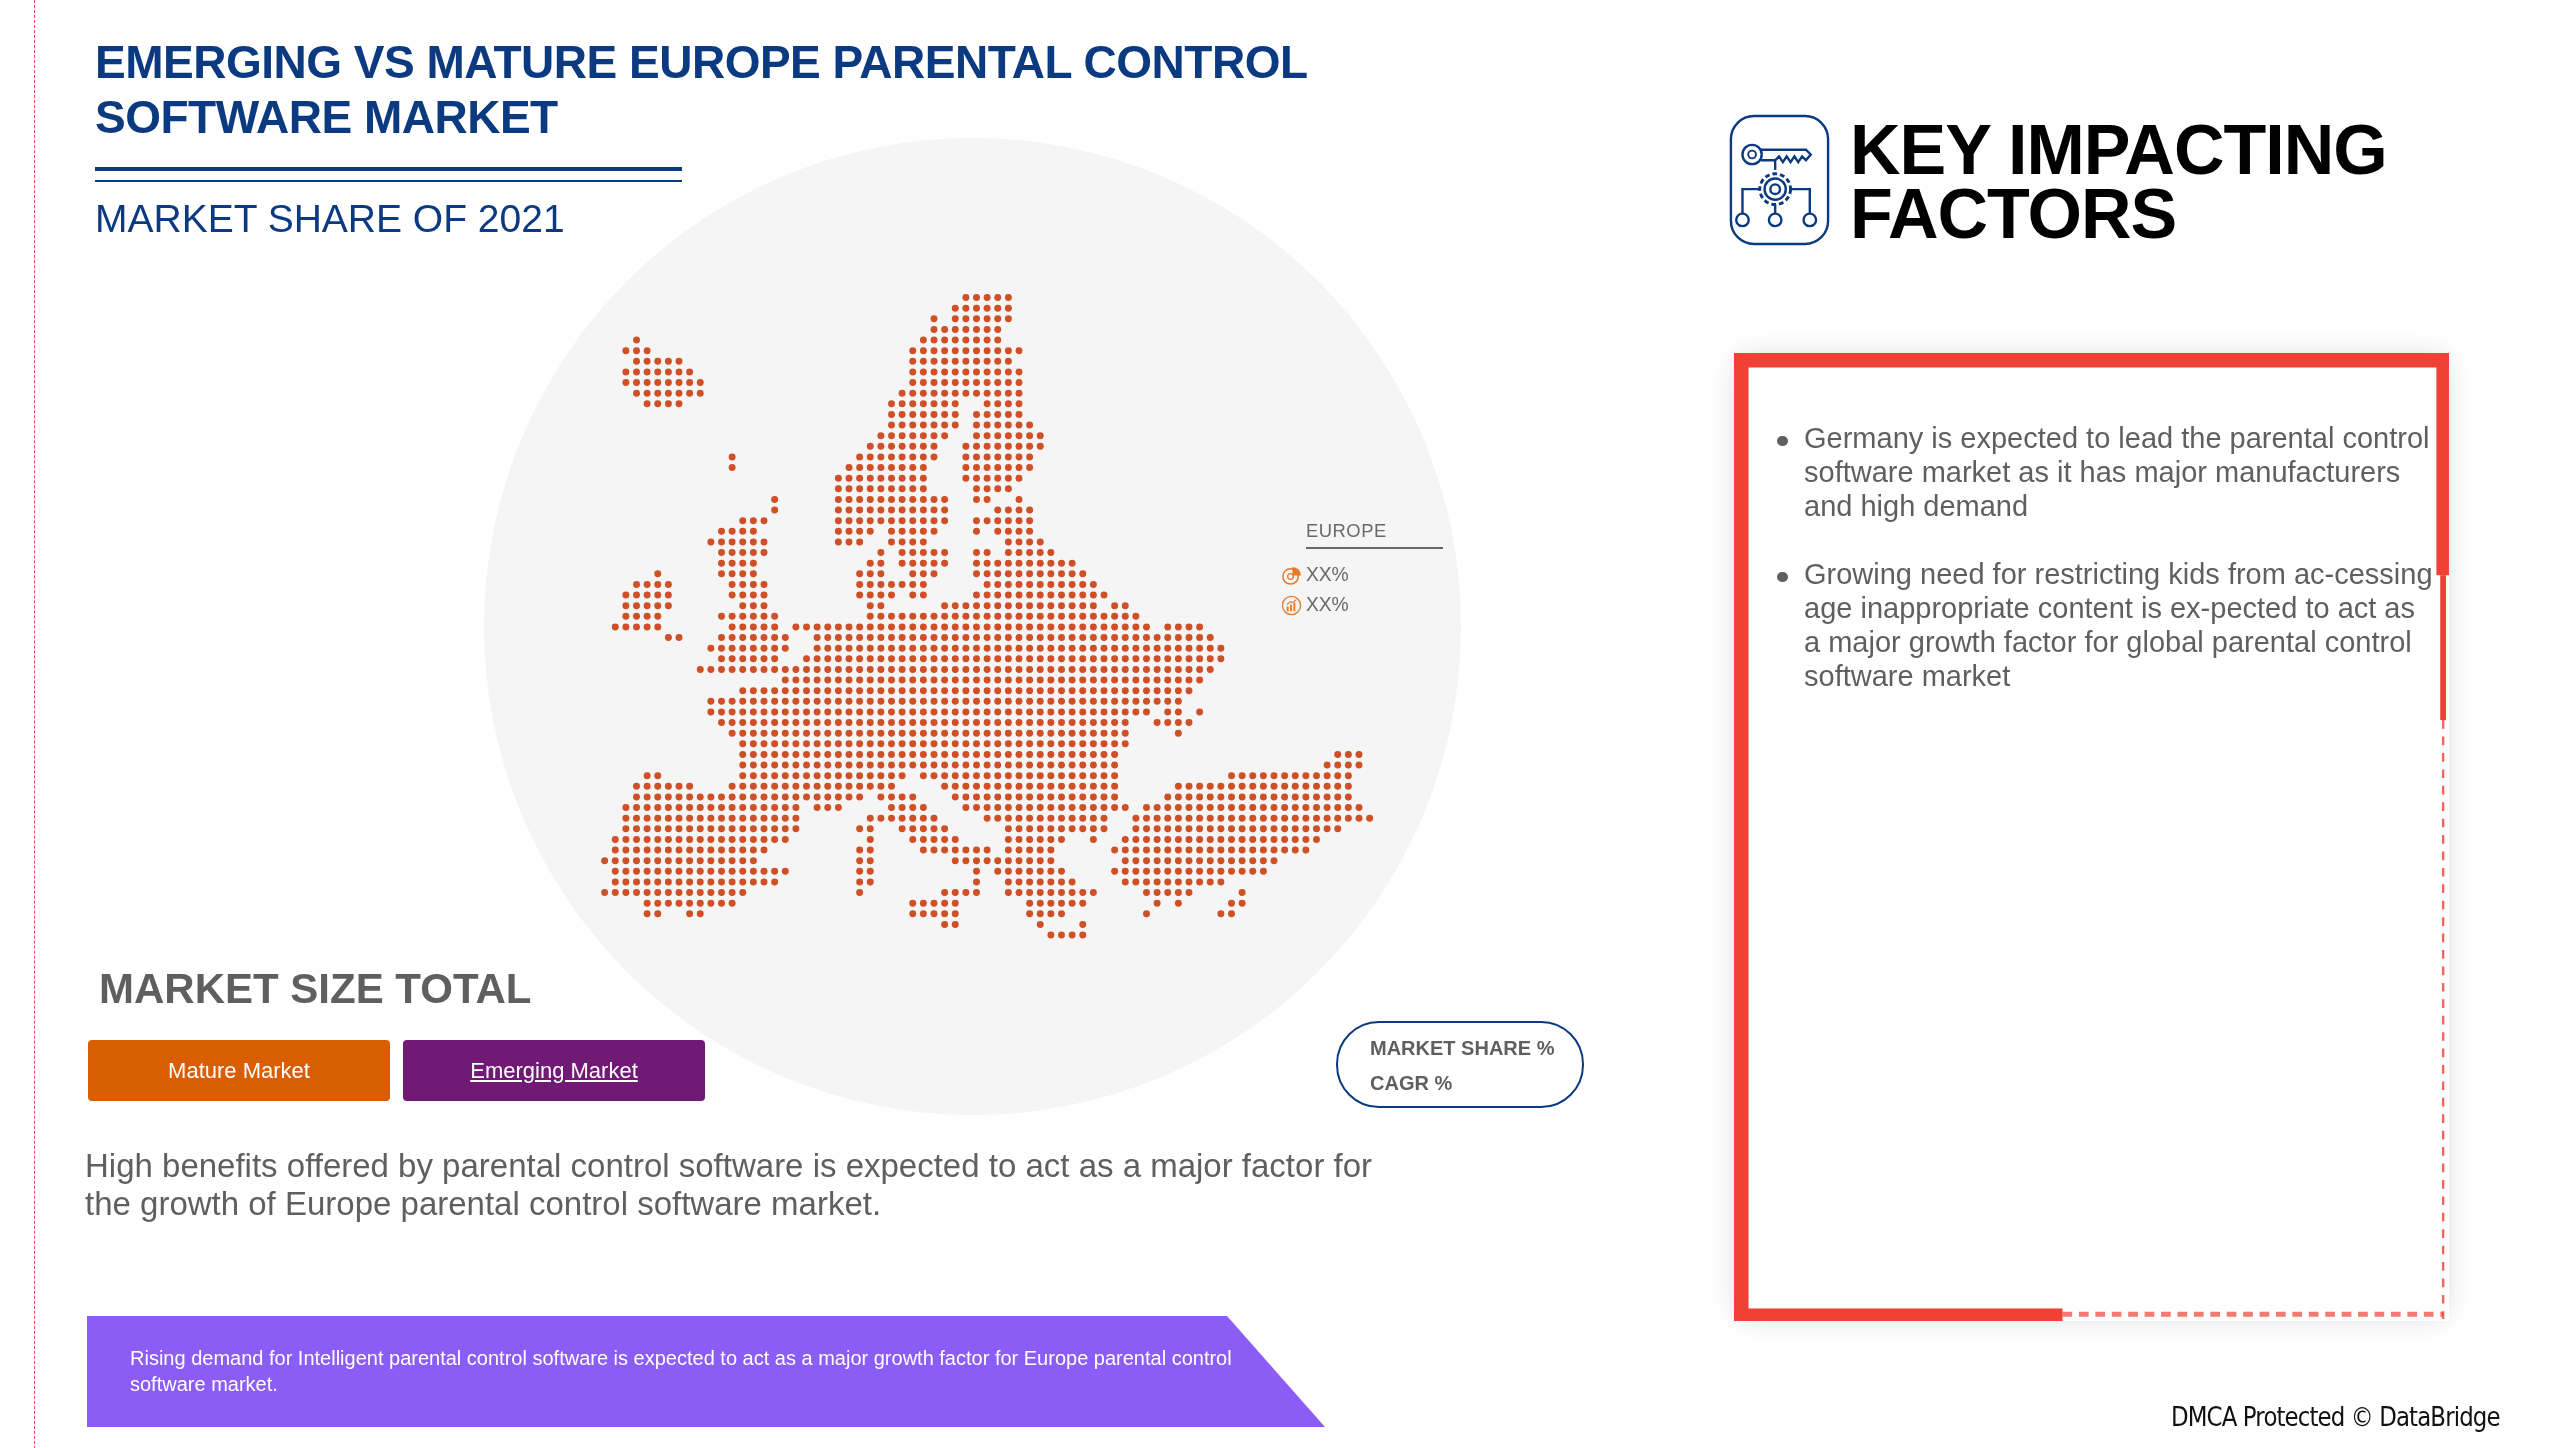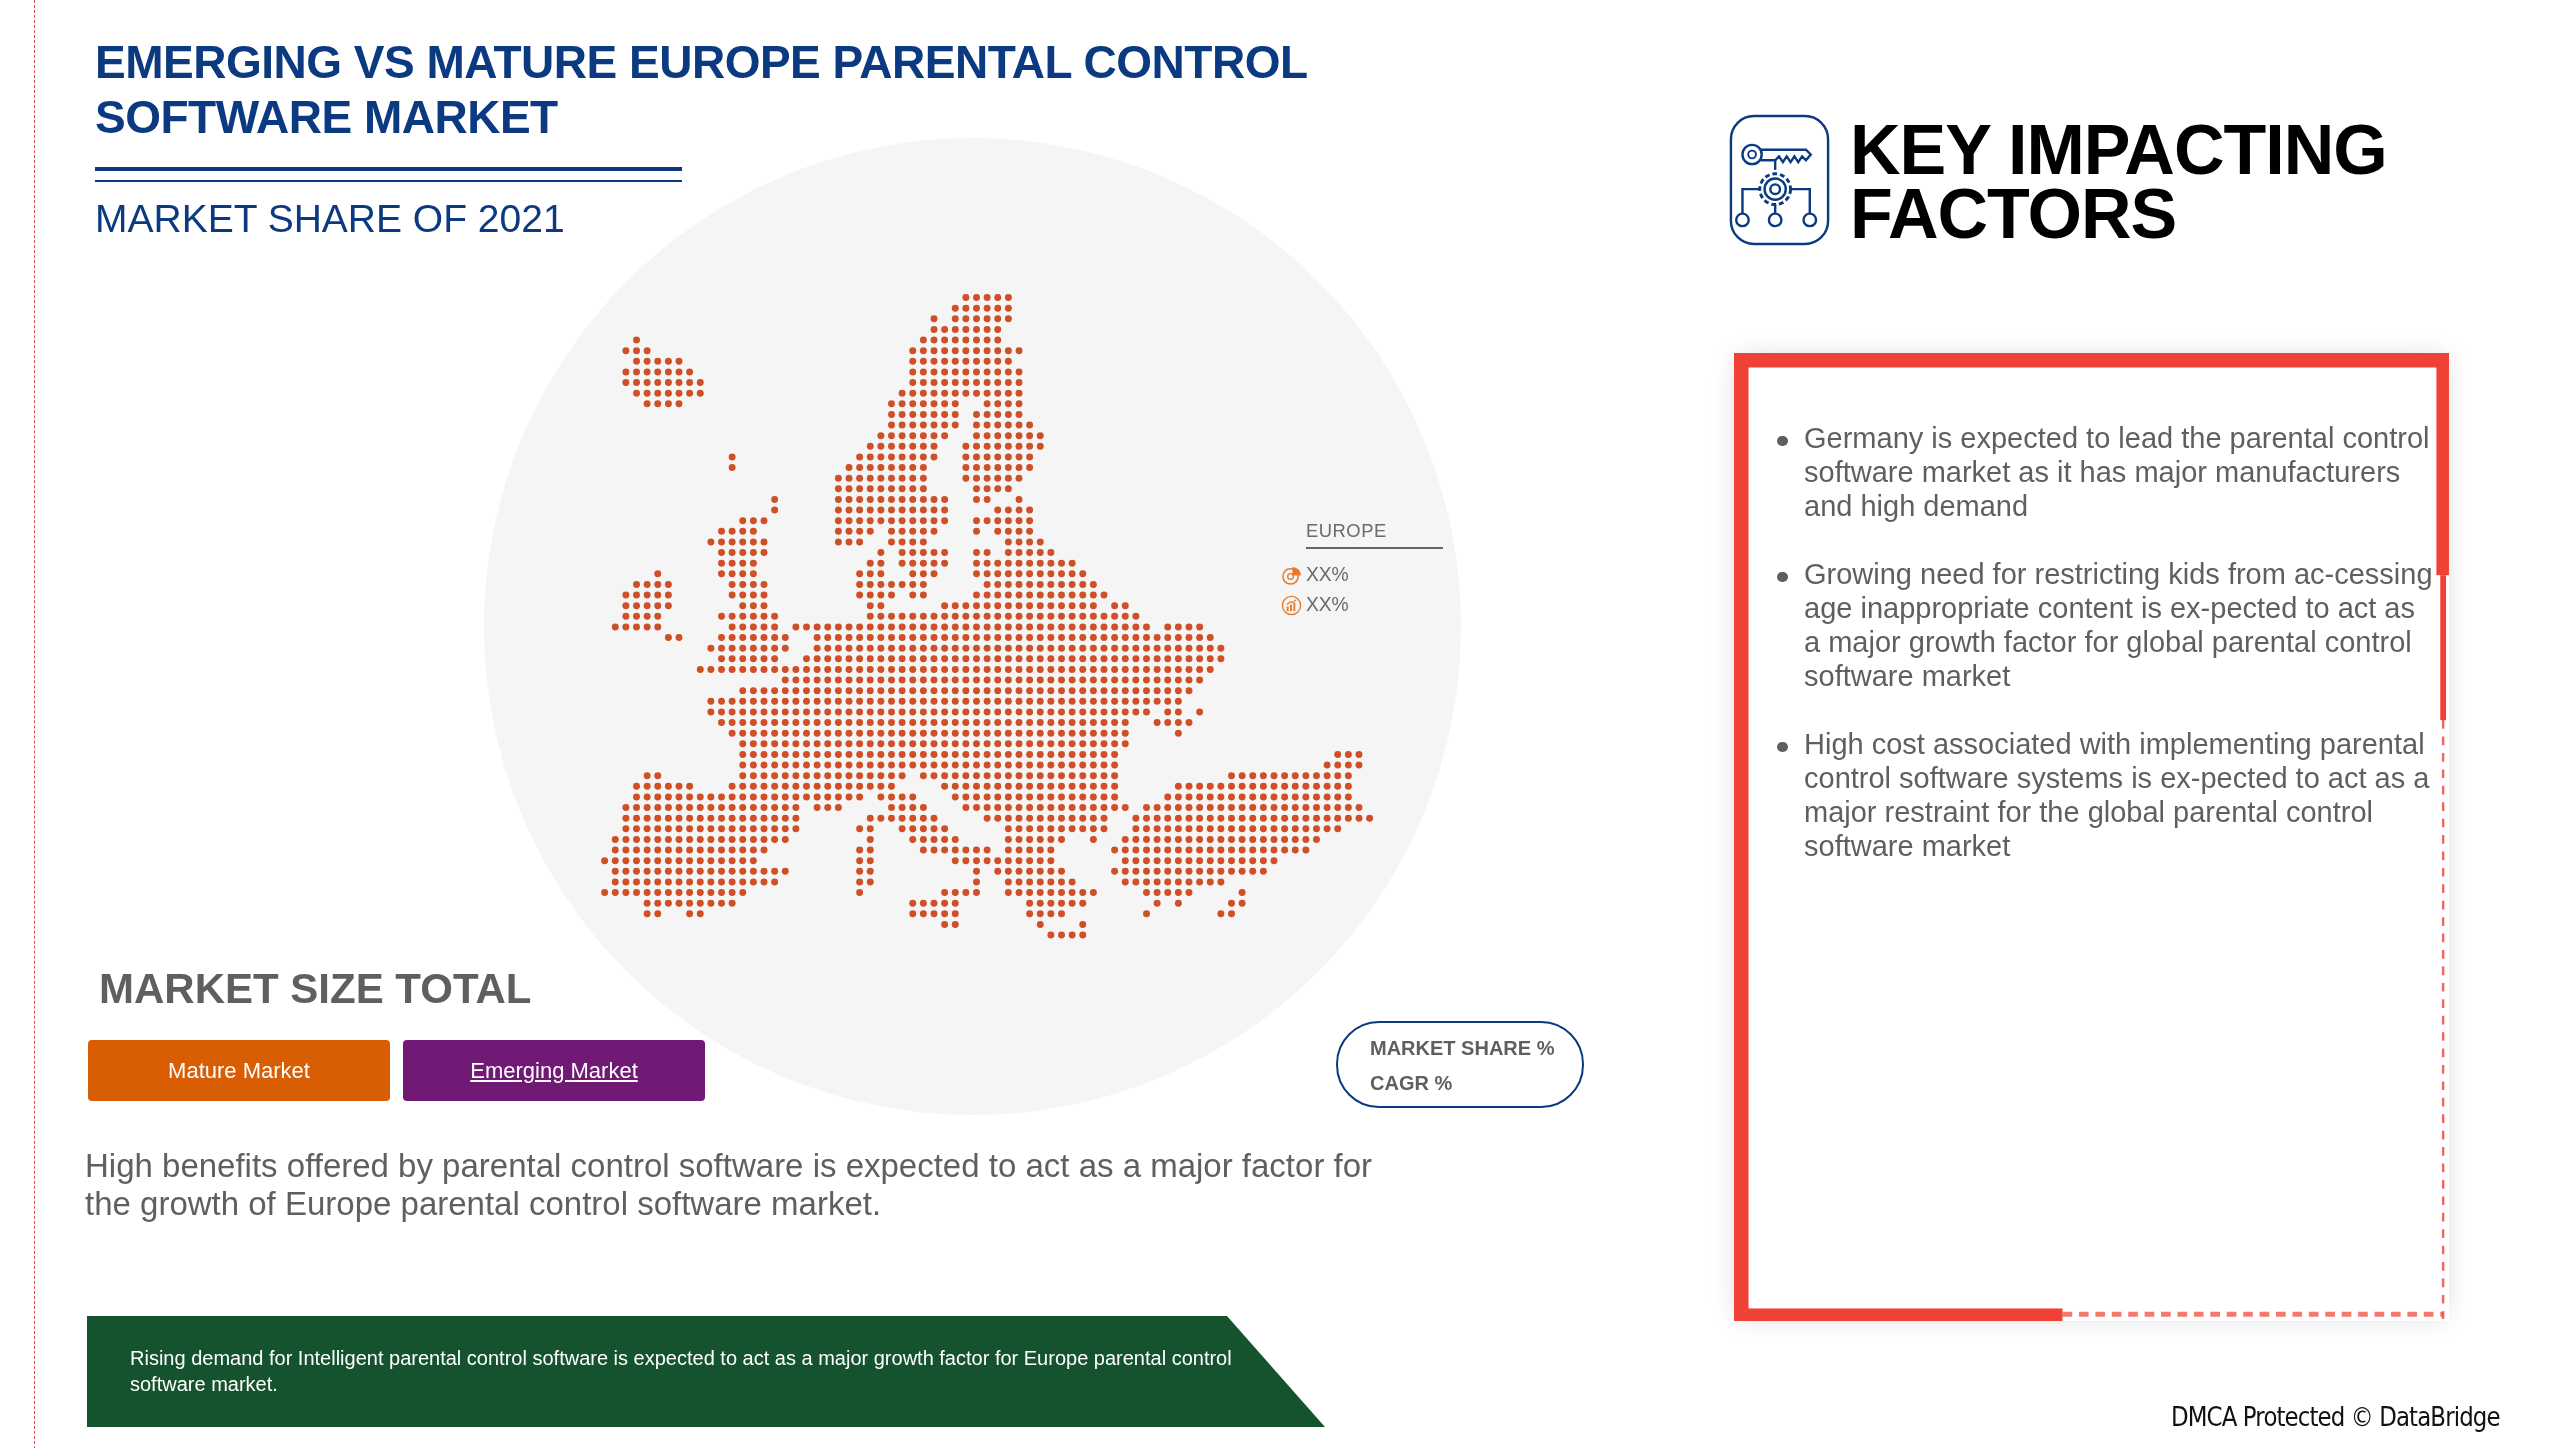--- a/index.html
+++ b/index.html
@@ -18,21 +18,21 @@
   .legend-row { position:absolute; left:0; height:25px; display:flex; align-items:flex-end; }
   .legend-row svg { width:21px; height:21px; margin-right:3.9px; }
   .legend-val { font-size:19.3px; color:#6a6a6a; }
   .msize { left:99px; top:965px; font-size:42px; font-weight:bold; color:#5f5f5f; }
   .btn { top:1040px; height:61px; border-radius:4px; color:#ffffff; font-size:22px; display:flex; align-items:center; justify-content:center; }
   .btn-mature { left:88px; width:302px; background:#d95d03; }
   .btn-emerging { left:403px; width:302px; background:#701a75;text-decoration:underline; }
   .pill { left:1336px; top:1021px; width:244px; height:83px; border:2.9px solid #0b3a80; border-radius:43px; background:#fff; }
   .pill-line { position:absolute; left:32px; font-size:20px; font-weight:bold; color:#5f5f5f; }
   .para { left:85px; top:1147px; width:1333px; font-size:33px; line-height:38px; color:#5f5f5f; }
-  .banner { left:87px; top:1316px; width:1238px; height:111px; background:#14532d; clip-path:polygon(0 0, 1140px 0, 1238px 100%, 0 100%); }
+  .banner { left:87px; top:1316px; width:1238px; height:111px; background:#8b5cf6; clip-path:polygon(0 0, 1140px 0, 1238px 100%, 0 100%); }
   .banner-text { position:absolute; left:43px; top:29px; width:1140px; font-size:20px; line-height:26px; color:#ffffff; }
   .kif-icon { left:1729px; top:114px; width:101px; height:132px; }
   .kif-title { left:1850px; top:118px; color:#000000; font-weight:bold; font-size:70px; line-height:64px; letter-spacing:-1px; }
   .frame-shadow { left:1739px; top:359px; width:705px; height:956px; box-shadow:0 0 27px rgba(0,0,0,0.18); }
   .frame { left:1734px; top:353px; width:715px; height:968px; }
   .bullets { left:1777px; top:421px; width:657px; margin:0; padding:0; list-style:none; }
   .bullets li { position:relative; padding-left:27px; font-size:29px; line-height:34px; color:#5f5f5f; margin-bottom:34px; }
   .bullet-dot { position:absolute; left:0; top:14.5px; width:10.6px; height:10.6px; border-radius:50%; background:#5f5f5f; }
   .dmca { left:2171px; top:1402px; font-size:26px; color:#111; font-family:"DejaVu Sans", sans-serif; letter-spacing:-1px; transform:scaleX(0.88); transform-origin:left; }
 </style>
@@ -1879,17 +1879,16 @@
   <rect x="731" y="230" width="6" height="150" fill="#ef4136"></rect>
   <line x1="734" y1="380" x2="734" y2="1000" stroke="#ef4136" stroke-width="2.5" stroke-dasharray="9 8" opacity="0.8"></line>
 
   <rect x="0" y="989" width="340" height="13" fill="#ef4136"></rect>
   <line x1="340" y1="995" x2="734" y2="995" stroke="#ef4136" stroke-width="5" stroke-dasharray="10 7" opacity="0.7"></line>
 </svg>
 
 <ul class="abs bullets">
   <li><span class="bullet-dot"></span><span>Germany is expected to lead the parental control software market as it has major manufacturers and high demand</span></li>
   <li><span class="bullet-dot"></span><span>Growing need for restricting kids from ac-cessing age inappropriate content is ex-pected to act as a major growth factor for global parental control software market</span></li>
-  <li><span class="bullet-dot"></span><span>High cost associated with implementing parental control software systems is ex-pected to act as a major restraint for the global parental control software market</span></li>
 </ul>
 
 <div class="abs dmca">DMCA Protected © DataBridge</div>
 
 
 </body></html>

